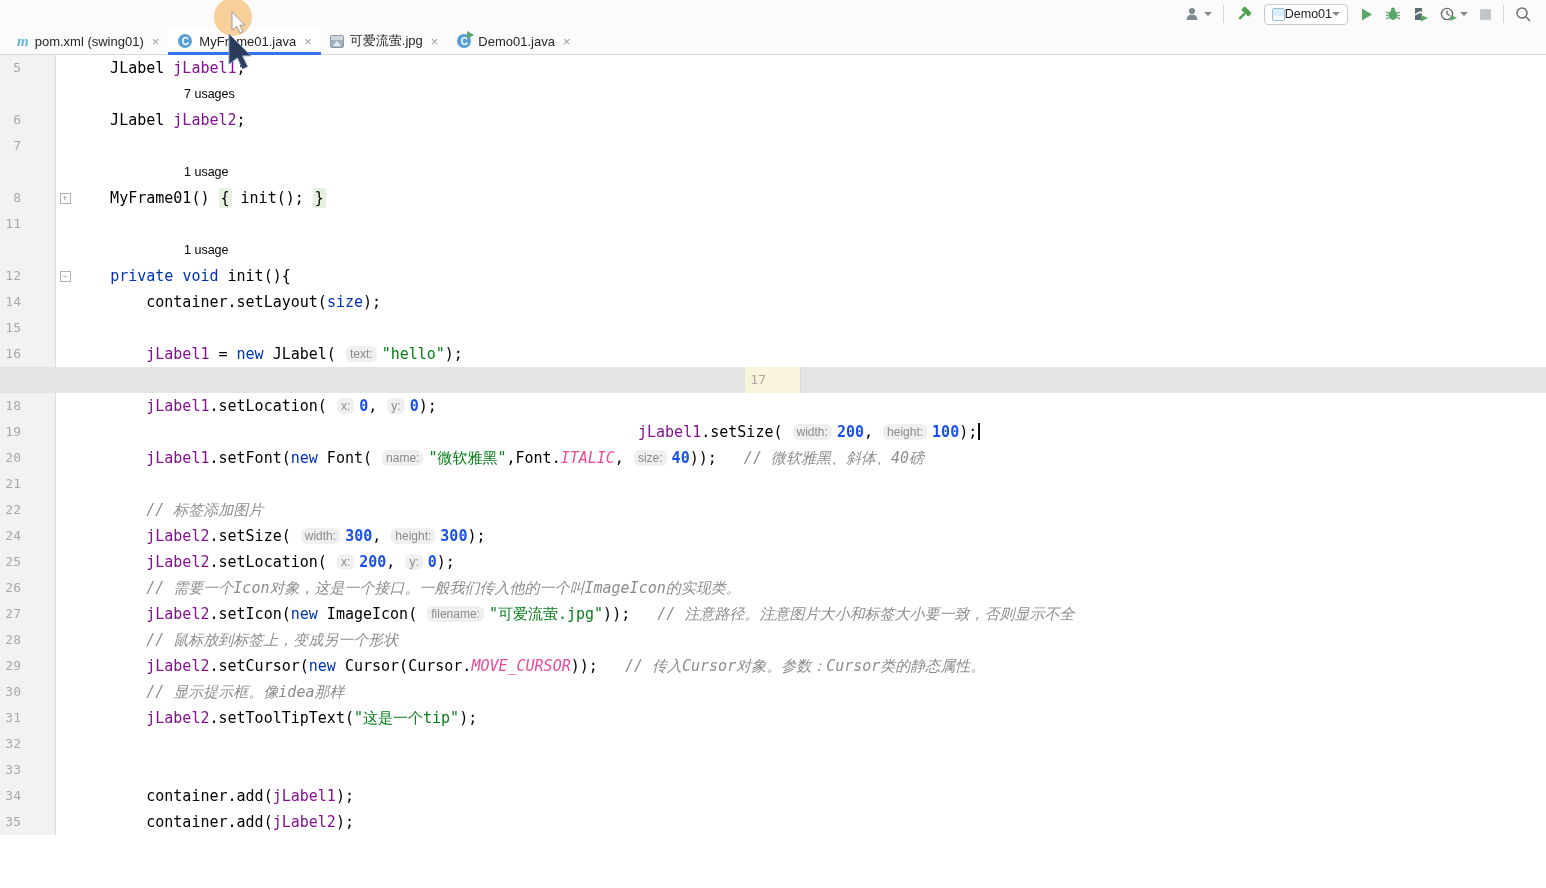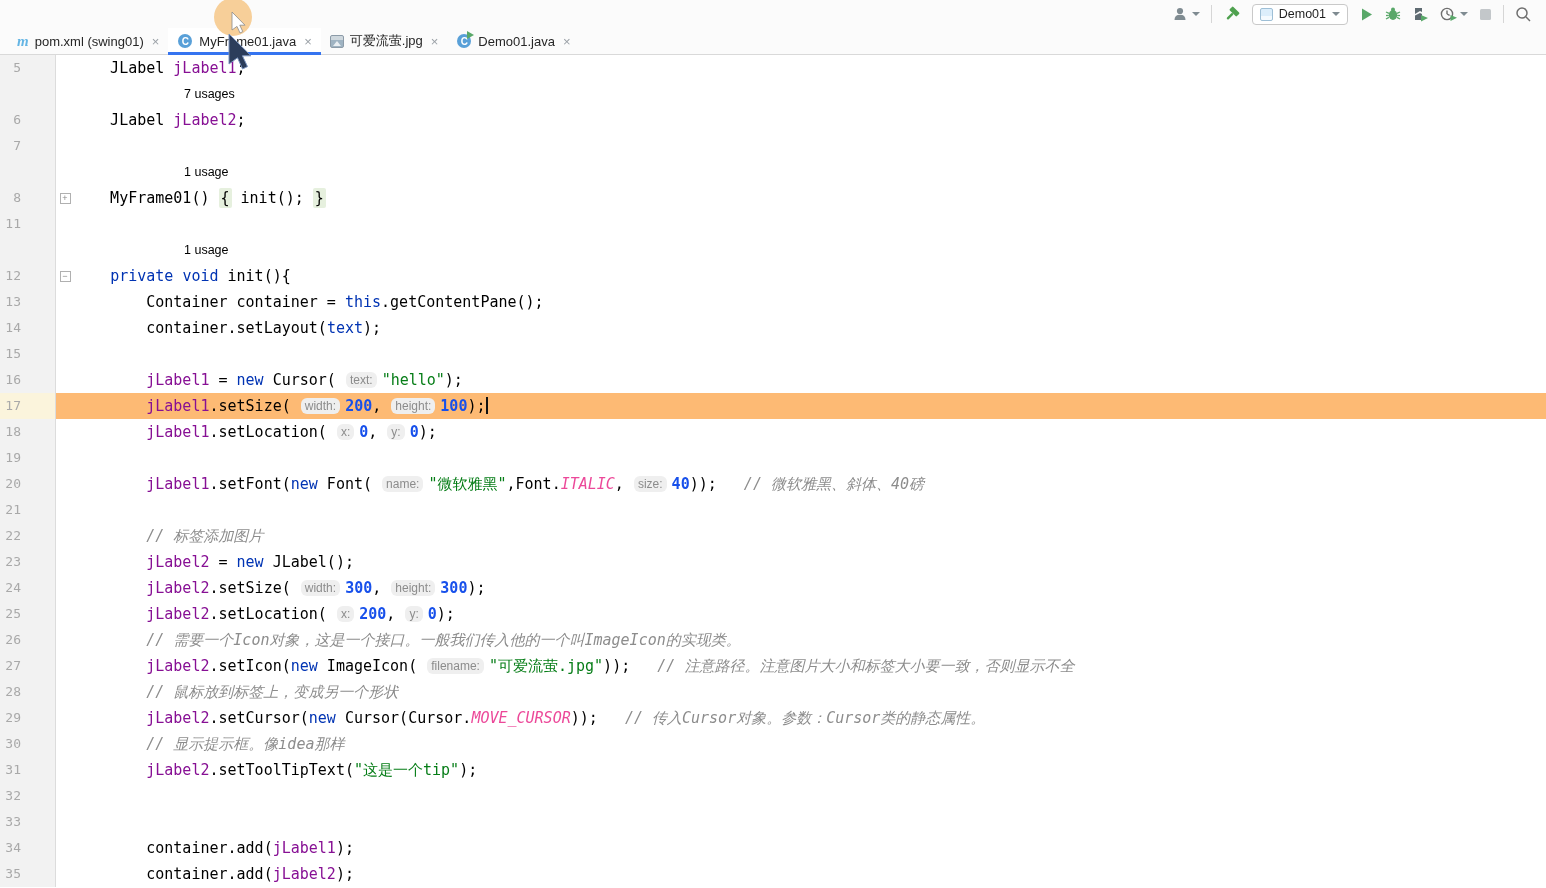--- a/index.html
+++ b/index.html
@@ -7,21 +7,21 @@
               font-family:"Liberation Sans", sans-serif; }
   .window { position:relative; width:1546px; height:888px; background:#fff; }
 
   
   .toolbar { height:28px; display:flex; align-items:center; justify-content:flex-end;
              gap:11px; padding-right:14px; background:#fbfbfb; }
   .tb-sep { width:1px; height:18px; background:#d6d6d6; }
   .tb-icon { display:flex; align-items:center; gap:2px; cursor:default; }
   .chev { width:0; height:0; border-left:4px solid transparent; border-right:4px solid transparent;
           border-top:4px solid #7f8b91; }
-  .runconfig { display:flex; align-items:center; gap:6px; border:1px solid #c9c9c9;
+  .runconfig { display:flex; align-items:center; border:1px solid #c9c9c9;
                border-radius:4px; height:21px; padding:0 7px; background:#fff; }
   .runconfig .cfg-ic { width:13px; height:13px; border:1px solid #9ebfd6; border-radius:2px;
                        background:linear-gradient(#dceefb 0 60%, #f4fafe 60% 100%); }
   .runconfig .lbl { font-size:12.5px; color:#1f1f1f; }
 
   
   .tabbar { height:27px; display:flex; align-items:stretch; padding-left:8px;
             background:#fbfbfb; border-bottom:1px solid #d9d9d9; }
   .tab { display:flex; align-items:center; gap:6px; padding:0 9px; font-size:13px;
          color:#262626; position:relative; }
@@ -40,21 +40,21 @@
                     border-left:7px solid #59a869; }
   .img-ic { width:14px; height:13px; border:1px solid #8c9ba8; border-radius:2px;
             background:linear-gradient(#cfd8de 0 35%, #9fb3c2 35% 100%); position:relative; }
   .img-ic::after { content:""; position:absolute; left:2px; bottom:1px; width:0; height:0;
                    border-left:4px solid transparent; border-right:4px solid transparent;
                    border-bottom:5px solid #e9eef2; }
 
   
   .editor { position:relative; background:#fff; }
   .row { display:flex; height:26px; align-items:center; }
-  .row.hl { background:#fdba74; }
+  .row.hl { background:#e5e5e5;flex-direction:column; }
   .gut { width:56px; height:26px; background:#f2f2f2; border-right:1px solid #dcdcdc;
          color:#a9a9a9; font-family:"DejaVu Sans Mono", monospace; font-size:13px;
          text-align:right; padding-right:34px; line-height:26px; flex:none; }
   .row.hl .gut { background:#fbf4dc; }
   .foldcol { width:18px; height:26px; flex:none; display:flex; align-items:center;
              justify-content:center; }
   .foldbox { width:11px; height:11px; border:1px solid #b0b0b0; background:#fff;
              color:#8a8a8a; font-size:9px; line-height:9px; text-align:center; }
   .code { font-family:"DejaVu Sans Mono", monospace; font-size:15px; font-weight:500;
           white-space:pre; color:#000; line-height:26px; }
@@ -223,38 +223,33 @@
         <span class="hint">1 usage</span>
       </div>
       <div class="row">
         <div class="gut">12</div>
         <div class="foldcol">
           <div class="foldbox">−</div>
         </div>
         <span class="code"><span>    </span><span class="tk-k">private</span><span> </span><span class="tk-k">void</span><span> init(){</span></span>
       </div>
       <div class="row">
-        <div class="gut">13</div>
-        <div class="foldcol"></div>
-        <span class="code"><span>        Container container = </span><span class="tk-k">this</span><span>.getContentPane();</span></span>
-      </div>
-      <div class="row">
         <div class="gut">14</div>
         <div class="foldcol"></div>
-        <span class="code"><span>        container.setLayout(</span><span class="tk-k">text</span><span>);</span></span>
+        <span class="code"><span>        container.setLayout(</span><span class="tk-k">size</span><span>);</span></span>
       </div>
       <div class="row">
         <div class="gut">15</div>
         <div class="foldcol"></div>
         <span class="code"></span>
       </div>
       <div class="row">
         <div class="gut">16</div>
         <div class="foldcol"></div>
-        <span class="code"><span>        </span><span class="tk-f">jLabel1</span><span> = </span><span class="tk-k">new</span><span> Cursor( </span><span class="chip">text:</span><span class="tk-s">"hello"</span><span>);</span></span>
+        <span class="code"><span>        </span><span class="tk-f">jLabel1</span><span> = </span><span class="tk-k">new</span><span> JLabel( </span><span class="chip">text:</span><span class="tk-s">"hello"</span><span>);</span></span>
       </div>
       <div class="row hl">
         <div class="gut">17</div>
         <div class="foldcol"></div>
         <span class="code"><span>        </span><span class="tk-f">jLabel1</span><span>.setSize( </span><span class="chip">width:</span><span class="tk-nu">200</span><span>, </span><span class="chip">height:</span><span class="tk-nu">100</span><span>);</span><span class="caret"></span></span>
       </div>
       <div class="row">
         <div class="gut">18</div>
         <div class="foldcol"></div>
         <span class="code"><span>        </span><span class="tk-f">jLabel1</span><span>.setLocation( </span><span class="chip">x:</span><span class="tk-nu">0</span><span>, </span><span class="chip">y:</span><span class="tk-nu">0</span><span>);</span></span>
@@ -270,25 +265,20 @@
       </div>
       <div class="row">
         <div class="gut">21</div>
         <div class="foldcol"></div>
         <span class="code"></span>
       </div>
       <div class="row">
         <div class="gut">22</div>
         <div class="foldcol"></div>
         <span class="code"><span>        </span><span class="tk-m">// 标签添加图片</span></span>
-      </div>
-      <div class="row">
-        <div class="gut">23</div>
-        <div class="foldcol"></div>
-        <span class="code"><span>        </span><span class="tk-f">jLabel2</span><span> = </span><span class="tk-k">new</span><span> JLabel();</span></span>
       </div>
       <div class="row">
         <div class="gut">24</div>
         <div class="foldcol"></div>
         <span class="code"><span>        </span><span class="tk-f">jLabel2</span><span>.setSize( </span><span class="chip">width:</span><span class="tk-nu">300</span><span>, </span><span class="chip">height:</span><span class="tk-nu">300</span><span>);</span></span>
       </div>
       <div class="row">
         <div class="gut">25</div>
         <div class="foldcol"></div>
         <span class="code"><span>        </span><span class="tk-f">jLabel2</span><span>.setLocation( </span><span class="chip">x:</span><span class="tk-nu">200</span><span>, </span><span class="chip">y:</span><span class="tk-nu">0</span><span>);</span></span>

